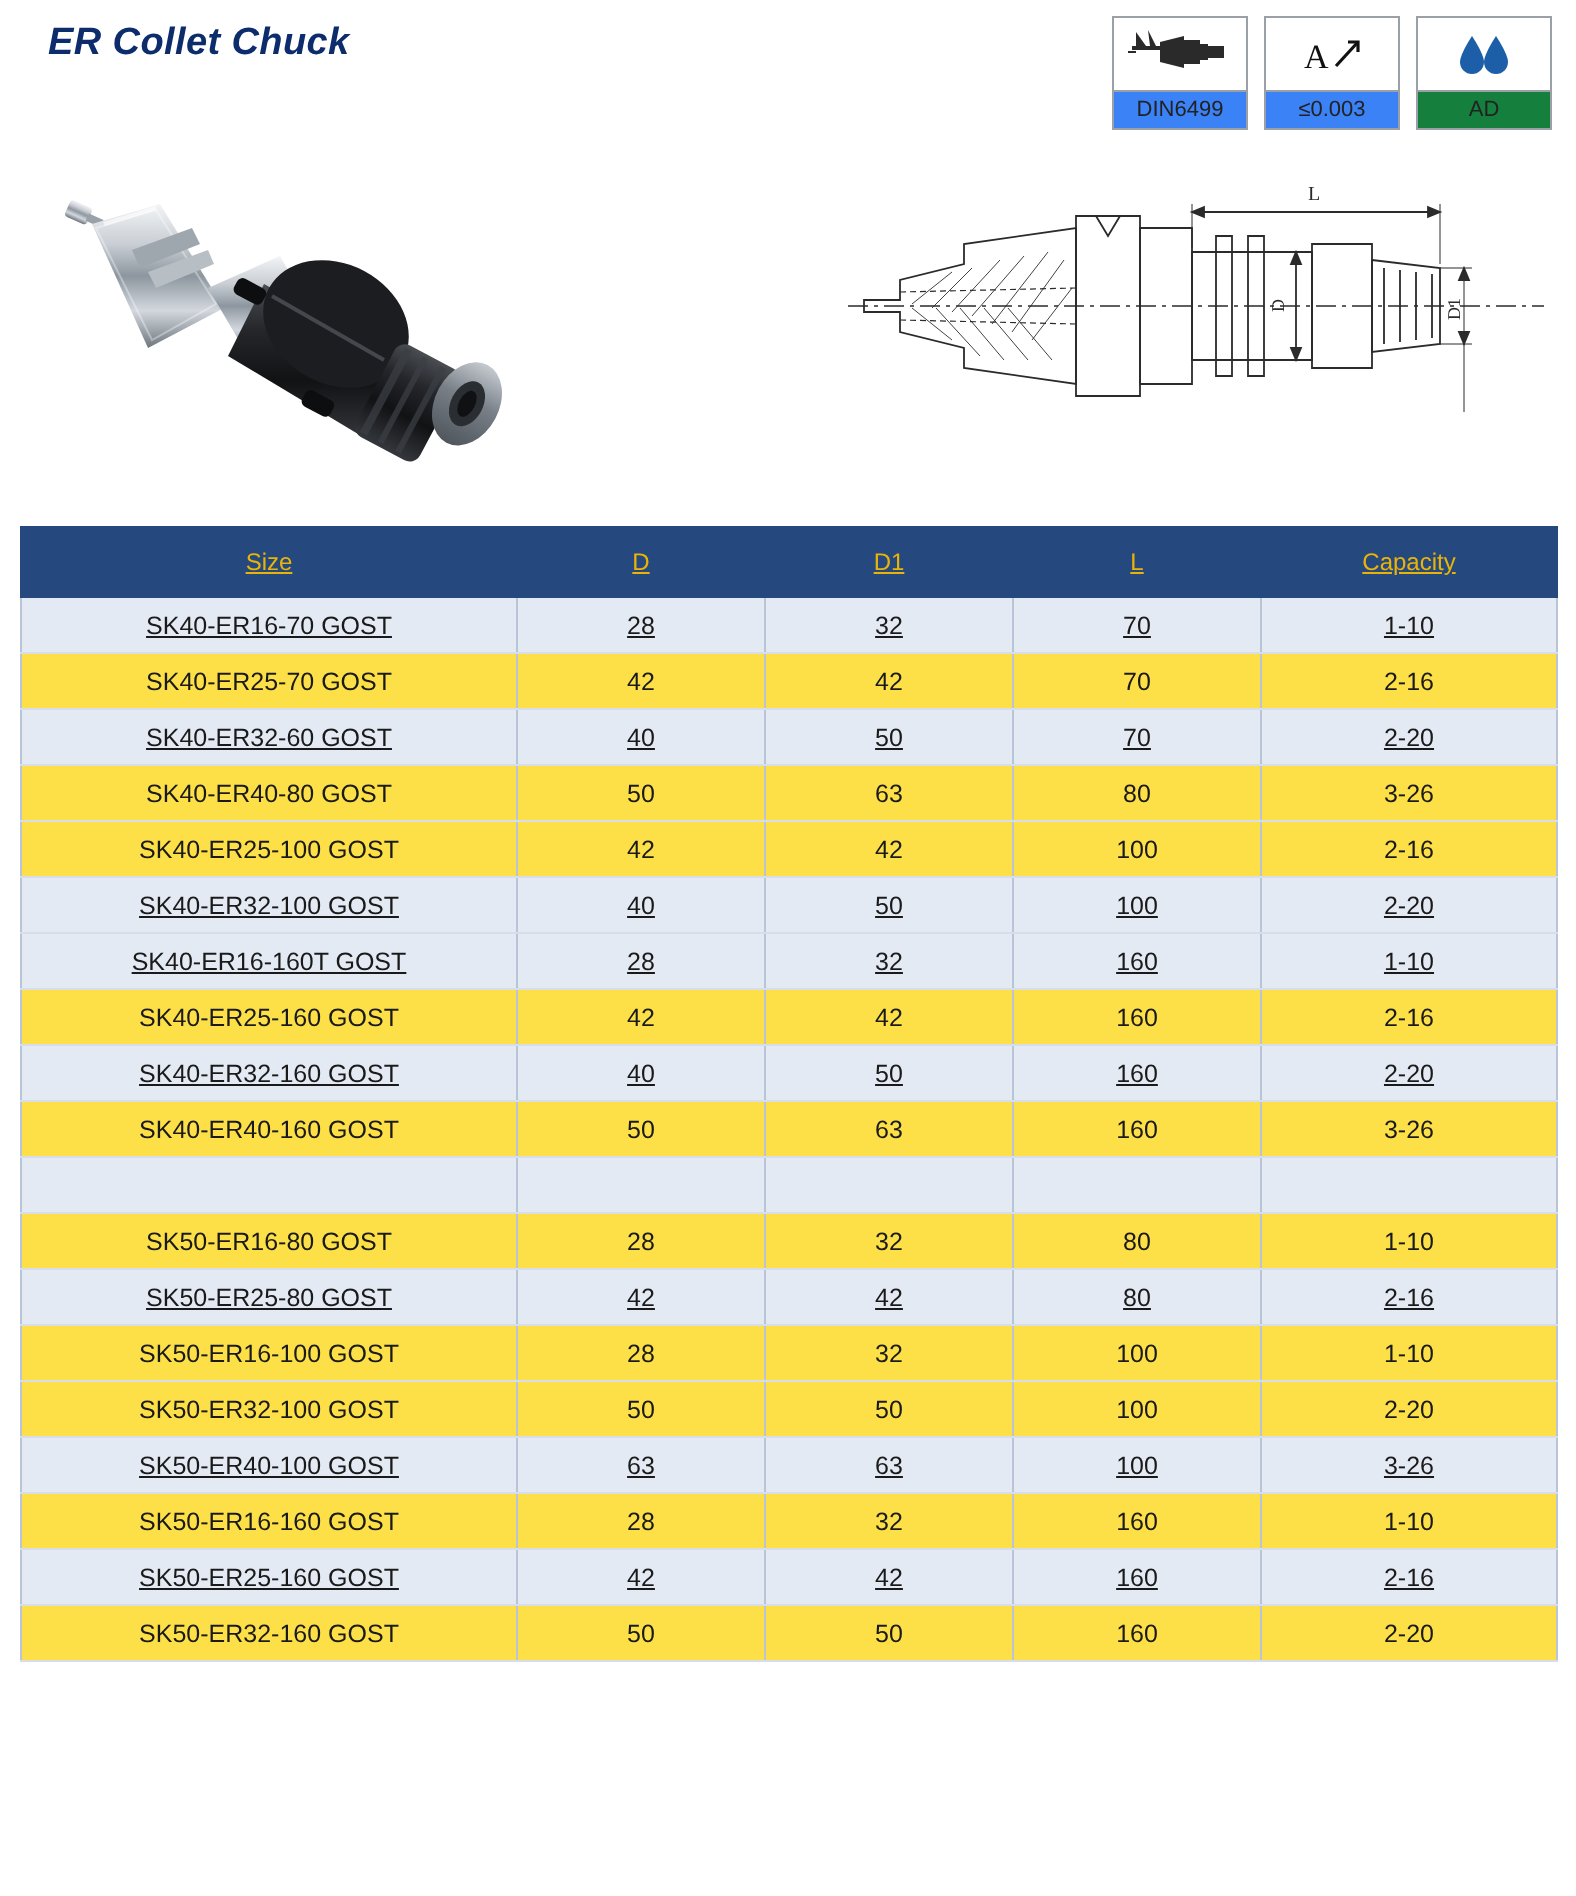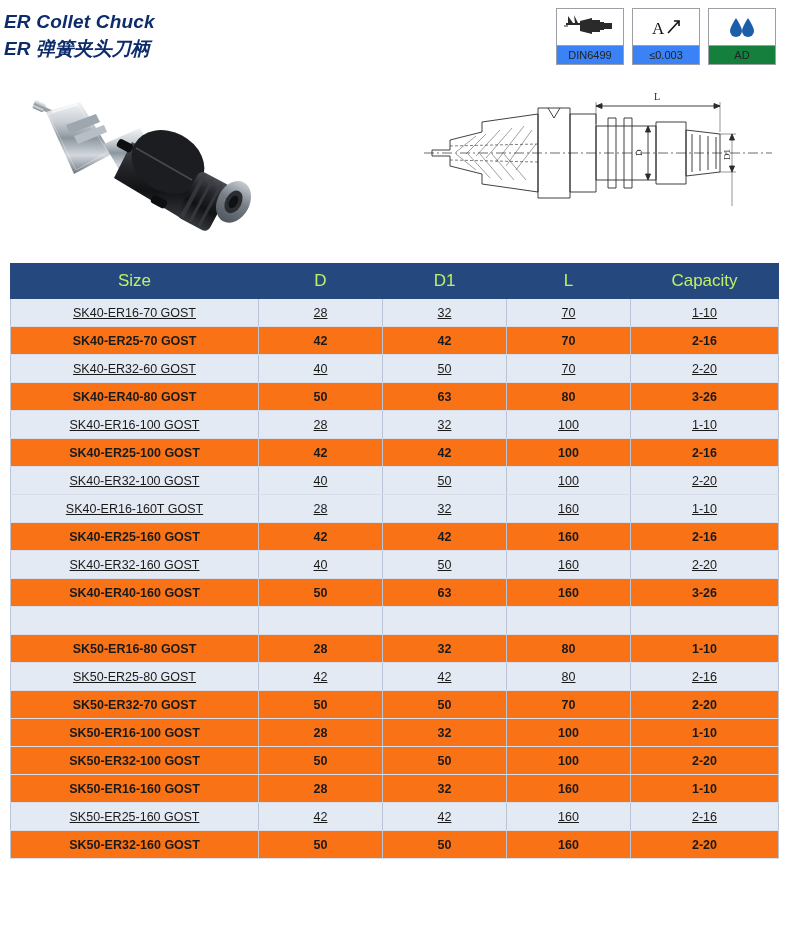--- a/index.html
+++ b/index.html
@@ -23,21 +23,21 @@
 
   
   .header {
     position: absolute;
     left: 0; top: 0;
     width: 788px;
     height: 248px;
   }
   .title-block {
     position: absolute;
-    left: 4px;
+    left: 24px;
     top: 10px;
   }
   .title-en {
     font-size: 19px;
     font-weight: bold;
     font-style: italic;
     color: #0d2c6b;
     letter-spacing: 0.2px;
     line-height: 24px;
   }
@@ -109,56 +109,56 @@
     top: 263px;
     width: 768px;
   }
   table {
     border-collapse: collapse;
     width: 768px;
     table-layout: fixed;
   }
   thead th {
     background: #25497f;
-    color: #bef264;
-    font-size: 17px;
+    color: #eab308;
+    font-size: 12px;
     font-weight: normal;
     height: 32px;
     border: 1px solid #25497f;
     text-align: center;
+    text-decoration: underline;
   }
   tbody td {
     height: 25px;
     font-size: 12.5px;
     text-align: center;
     border-left: 1px solid #b9c4d6;
     border-right: 1px solid #b9c4d6;
     border-top: 1px solid #d7dee9;
     border-bottom: 1px solid #d7dee9;
     color: #1a1a1a;
   }
   tbody tr.odd td { background: #e4eaf4; text-decoration: underline; }
-  tbody tr.even td { background: #f97316; font-weight: bold; }
+  tbody tr.even td { background: #fde047; }
   tbody tr.spacer td { background: #e4eaf4; height: 25px; }
   col.c-size { width: 248px; }
   col.c-d    { width: 124px; }
   col.c-d1   { width: 124px; }
   col.c-l    { width: 124px; }
   col.c-cap  { width: 148px; }
 </style>
 </head>
 <body>
 
 <div class="page">
 
   <div class="header">
 
     <div class="title-block">
       <div class="title-en">ER Collet Chuck</div>
-      <div class="title-cn">ER 弹簧夹头刀柄</div>
     </div>
 
     <div class="badges">
 
       <div class="badge">
         <div class="glyph">
           <svg width="56" height="30" viewBox="0 0 56 30">
             <g fill="#2a2a2a">
               <path d="M6 4 l5 7 l-5 0 z"></path>
               <path d="M12 3 l4 8 l-3 0 z"></path>
@@ -348,27 +348,20 @@
             <td>70</td>
             <td>2-20</td>
           </tr>
           <tr class="even">
             <td>SK40-ER40-80 GOST</td>
             <td>50</td>
             <td>63</td>
             <td>80</td>
             <td>3-26</td>
           </tr>
-          <tr class="odd">
-            <td>SK40-ER16-100 GOST</td>
-            <td>28</td>
-            <td>32</td>
-            <td>100</td>
-            <td>1-10</td>
-          </tr>
           <tr class="even">
             <td>SK40-ER25-100 GOST</td>
             <td>42</td>
             <td>42</td>
             <td>100</td>
             <td>2-16</td>
           </tr>
           <tr class="odd">
             <td>SK40-ER32-100 GOST</td>
             <td>40</td>
@@ -419,40 +412,40 @@
             <td>1-10</td>
           </tr>
           <tr class="odd">
             <td>SK50-ER25-80 GOST</td>
             <td>42</td>
             <td>42</td>
             <td>80</td>
             <td>2-16</td>
           </tr>
           <tr class="even">
-            <td>SK50-ER32-70 GOST</td>
-            <td>50</td>
-            <td>50</td>
-            <td>70</td>
-            <td>2-20</td>
-          </tr>
-          <tr class="even">
             <td>SK50-ER16-100 GOST</td>
             <td>28</td>
             <td>32</td>
             <td>100</td>
             <td>1-10</td>
           </tr>
           <tr class="even">
             <td>SK50-ER32-100 GOST</td>
             <td>50</td>
             <td>50</td>
             <td>100</td>
             <td>2-20</td>
           </tr>
+          <tr class="odd">
+            <td>SK50-ER40-100 GOST</td>
+            <td>63</td>
+            <td>63</td>
+            <td>100</td>
+            <td>3-26</td>
+          </tr>
           <tr class="even">
             <td>SK50-ER16-160 GOST</td>
             <td>28</td>
             <td>32</td>
             <td>160</td>
             <td>1-10</td>
           </tr>
           <tr class="odd">
             <td>SK50-ER25-160 GOST</td>
             <td>42</td>

